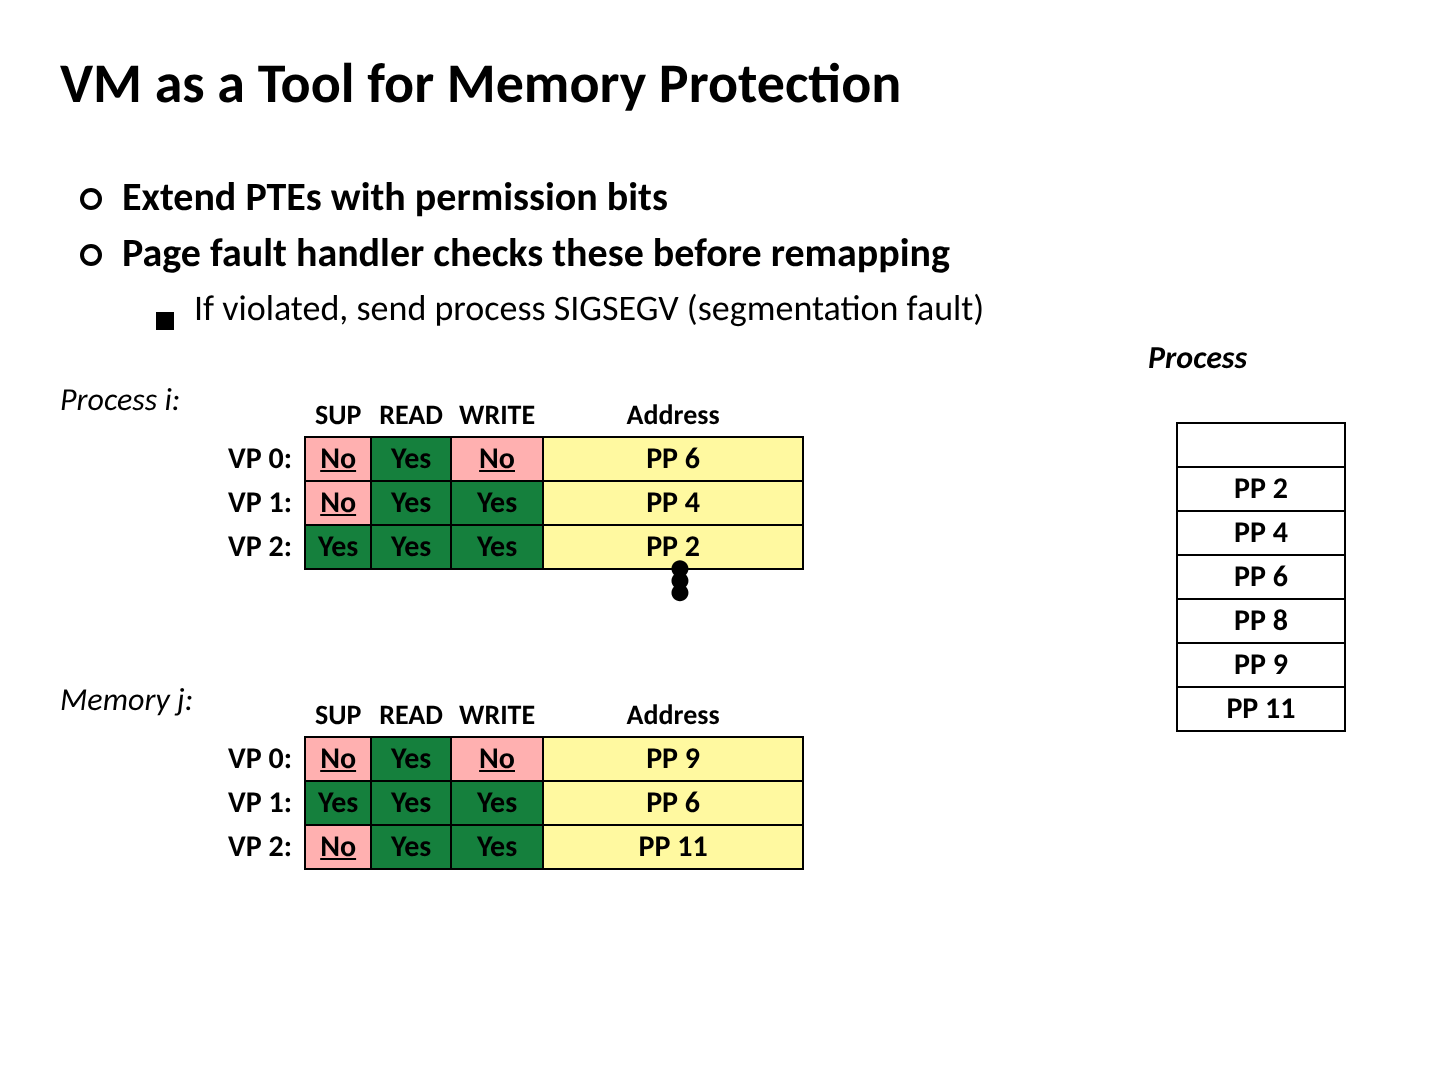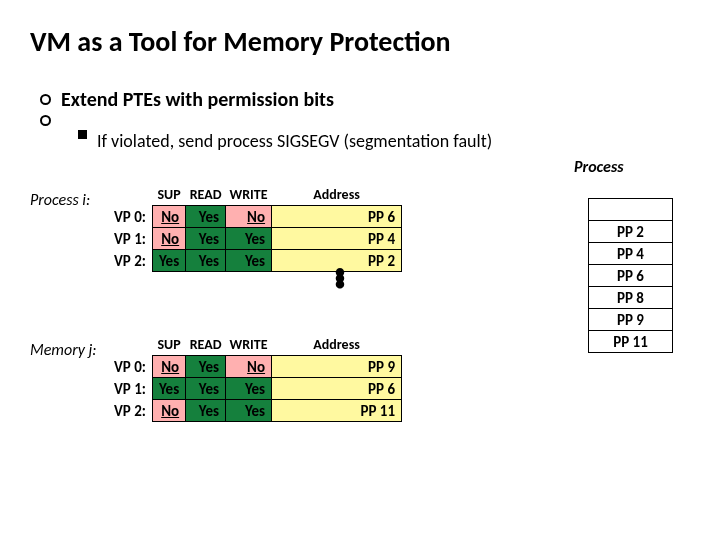--- a/index.html
+++ b/index.html
@@ -27,59 +27,58 @@
   }
   .circ {
     width: 11px; height: 11px;
     border: 2px solid #000;
     border-radius: 50%;
     margin-right: 10px;
     flex-shrink: 0;
   }
   .sub-line {
     display: flex;
-    align-items: flex-start;
+    align-items: flex-end;
     font-size: 18px;
     margin-left: 38px;
     margin-top: 2px;
   }
   .square {
     width: 9px; height: 9px;
     background: #000;
     margin-right: 10px;
     flex-shrink: 0;
   }
   .content-area {
     position: relative;
     margin-top: 18px;
     height: 320px;
   }
   .proc-label {
     position: absolute;
     font-style: italic;
     font-size: 16px;
-    margin-top: 12px;
   }
   .pt {
     position: absolute;
     border-collapse: collapse;
     margin-top: 16px;
   }
   .pt th {
     font-size: 14px;
     font-weight: 700;
     text-align: center;
     padding: 0 4px 2px;
     border: none;
   }
   .pt td {
     border: 1.5px solid #000;
     font-size: 15px;
     font-weight: 600;
-    text-align: right;
+    text-align: center;
     height: 22px;
     padding: 0 6px;
   }
   .row-label {
     font-size: 15px;
     font-weight: 600;
     text-align: right;
     border: none !important;
     padding-right: 6px;
   }
@@ -119,20 +118,21 @@
 
 <h1>VM as a Tool for Memory Protection</h1>
 
 <div class="bullets">
   <div class="bullet-line">
     <span class="circ"></span>
     <span>Extend PTEs with permission bits</span>
   </div>
   <div class="bullet-line">
     <span class="circ"></span>
+    <span>Page fault handler checks these before remapping</span>
   </div>
   <div class="sub-line">
     <span class="square"></span>
     <span>If violated, send process SIGSEGV (segmentation fault)</span>
   </div>
 </div>
 
 <div class="content-area">
 
   <div class="proc-label" style="left:0; top:8px;">Process i:</div>

